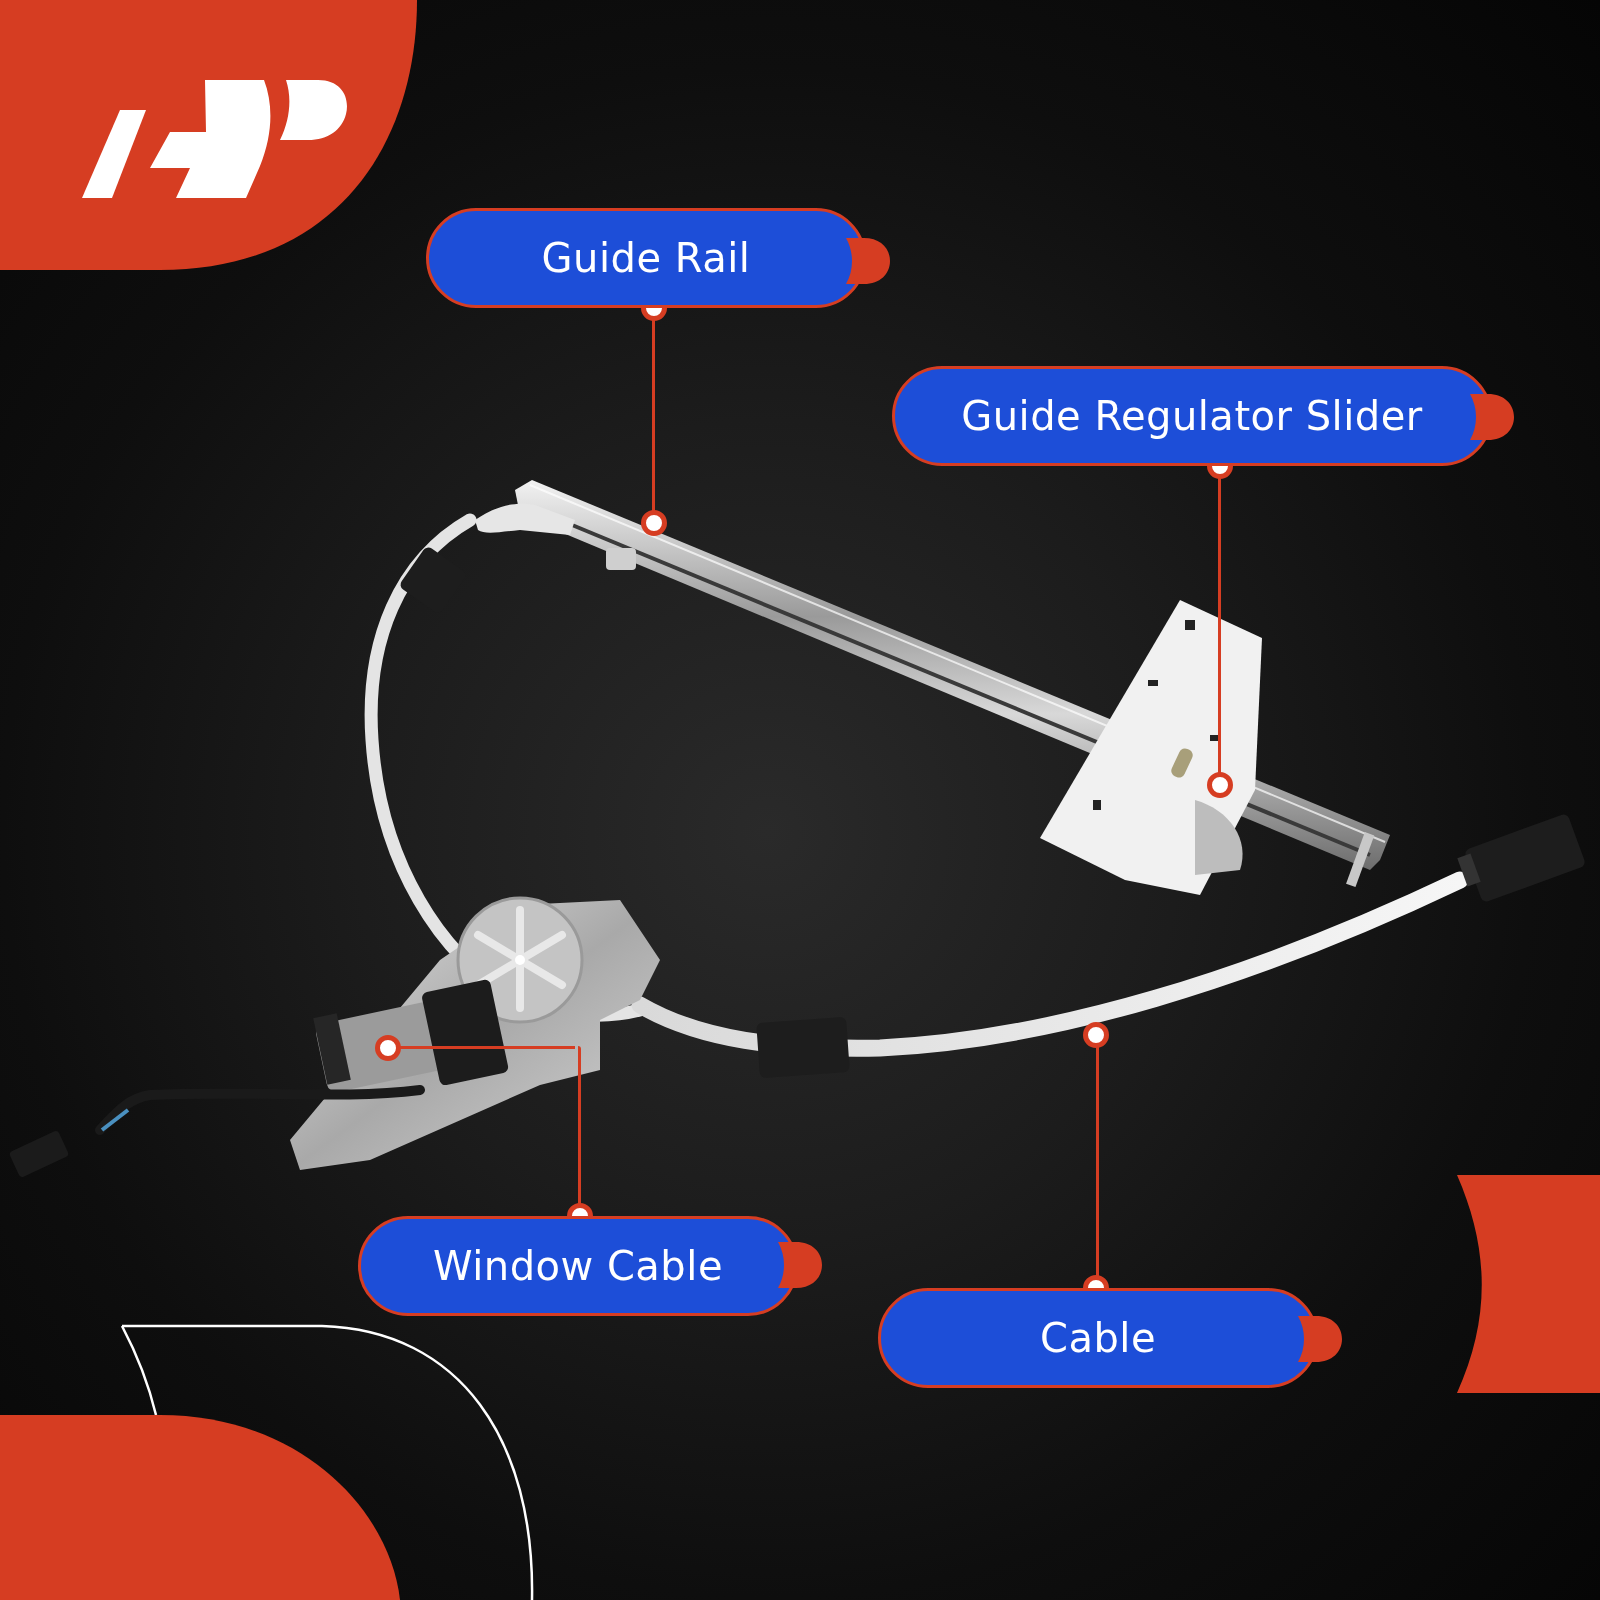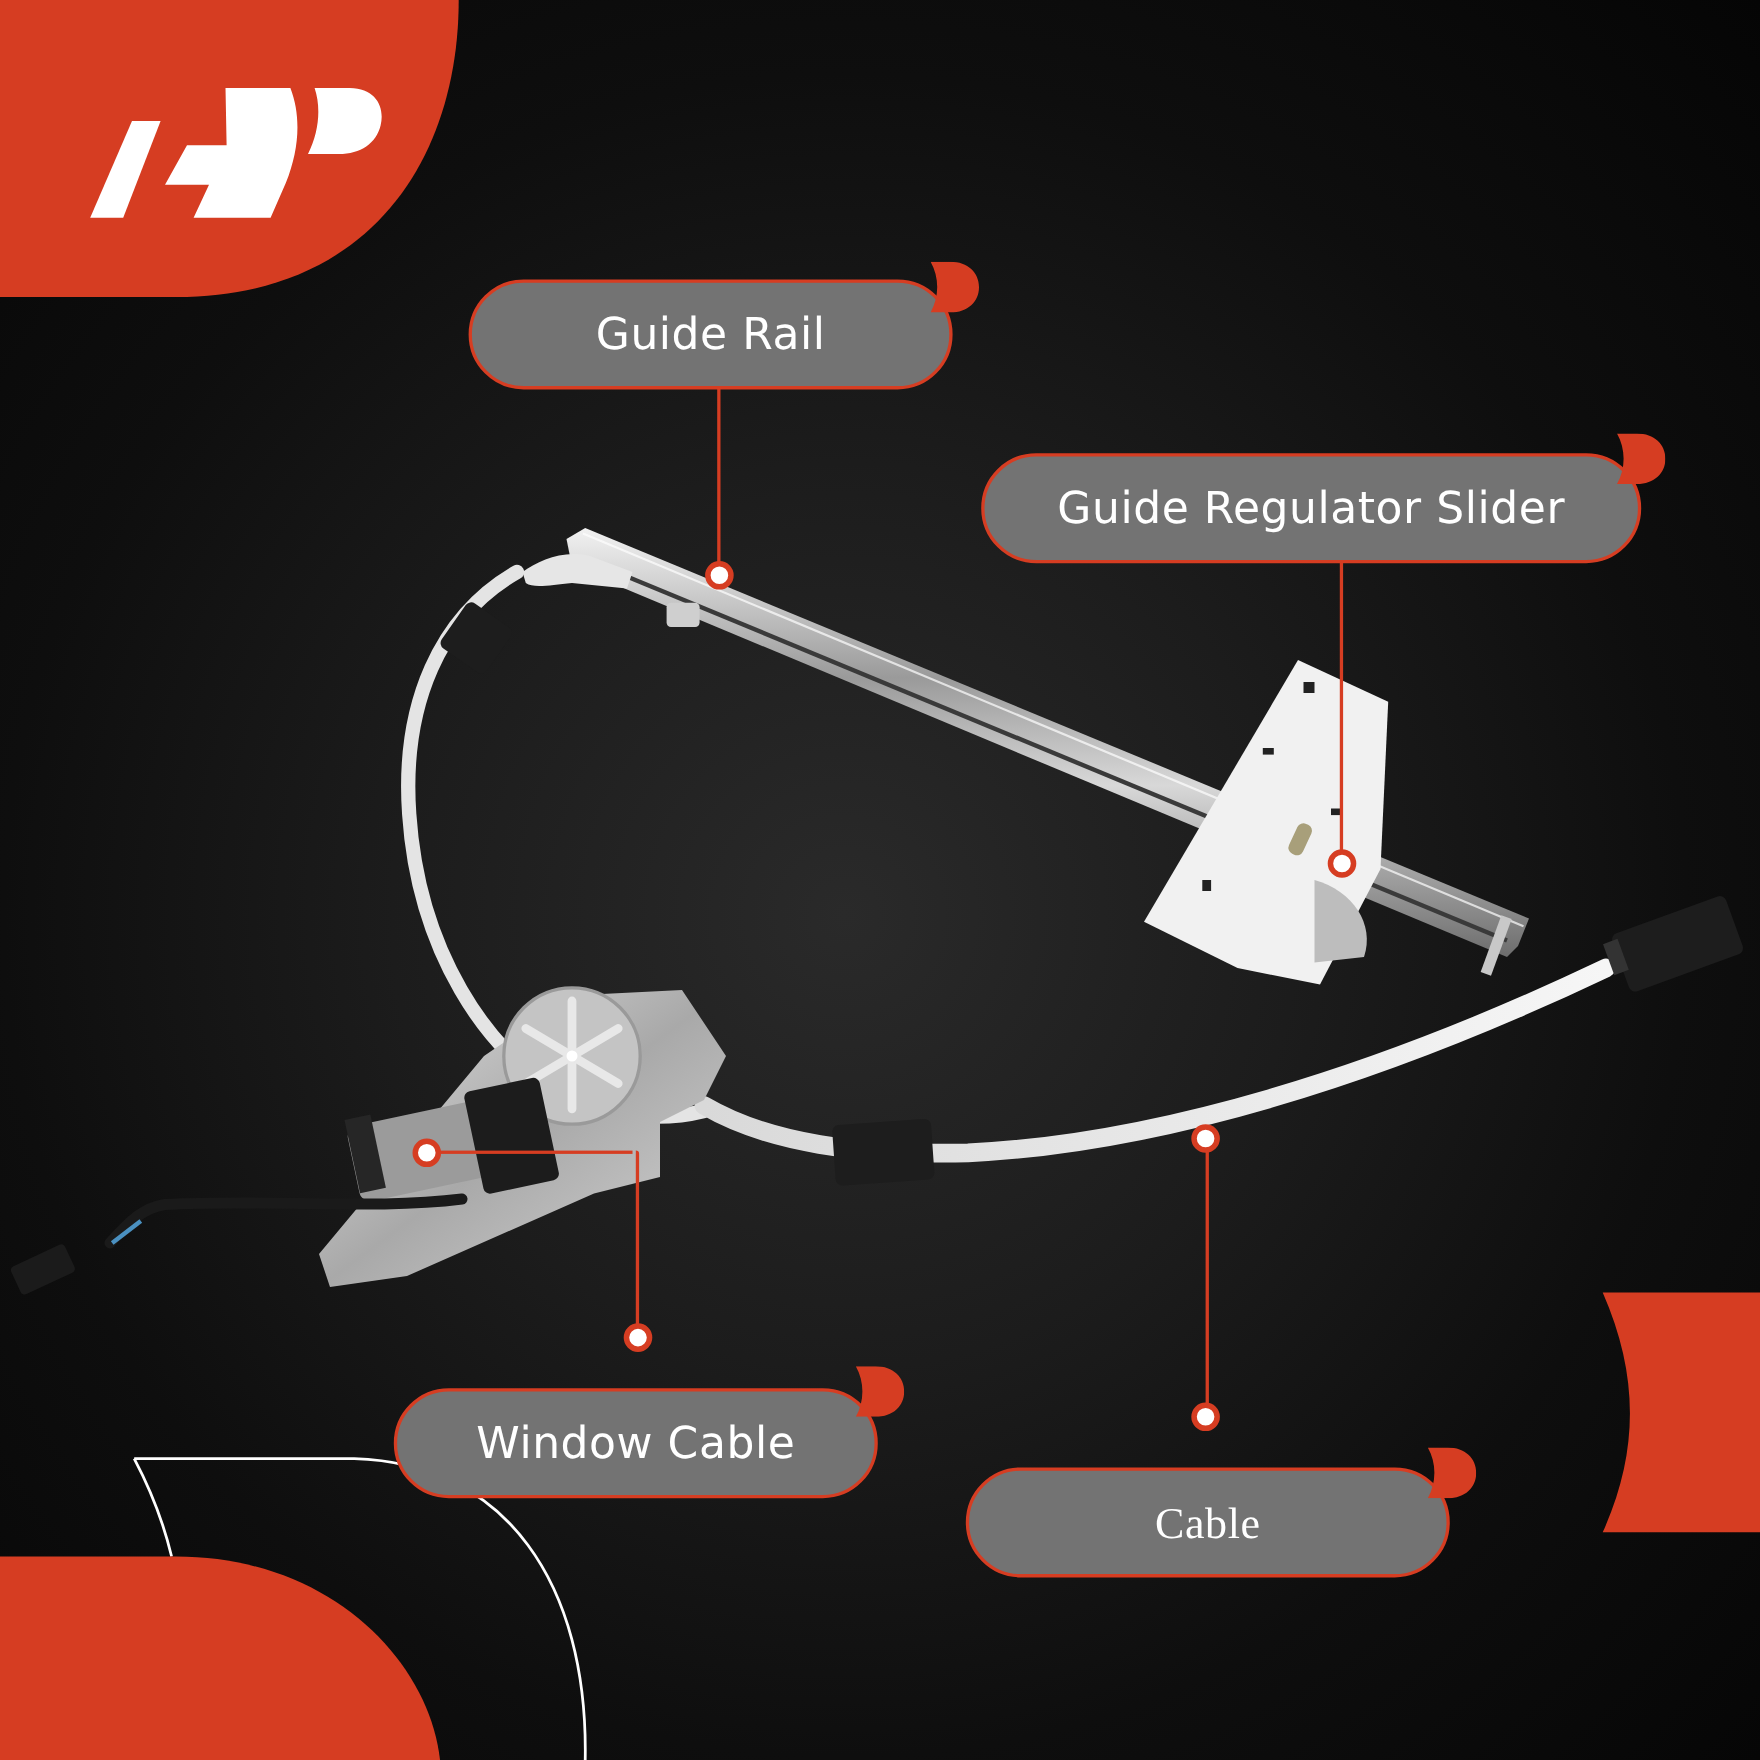--- a/index.html
+++ b/index.html
@@ -5,24 +5,24 @@
     html, body { margin: 0; padding: 0; }
     body {
       width: 1600px; height: 1600px; overflow: hidden; position: relative;
       background: radial-gradient(ellipse at 48% 52%, #2a2a2a 0%, #1c1c1c 35%, #0e0e0e 65%, #050505 100%);
       font-family: "DejaVu Sans", sans-serif;
     }
     .layer { position: absolute; left: 0; top: 0; width: 1600px; height: 1600px; }
     .callout {
       position: absolute; box-sizing: border-box;
       border: 3px solid #d63d22; border-radius: 60px;
-      background: #737373;
+      background: #1d4ed8;
       display: flex; align-items: center; justify-content: center;
       color: #ffffff; font-family: "DejaVu Sans", sans-serif;
-      font-size: 40px; letter-spacing: 0.5px; font-weight: normal; margin-top: 46px;
+      font-size: 40px; letter-spacing: 0.5px; font-weight: normal;
     }
     .callout-cap {
       position: absolute; width: 44px; height: 46px;
     }
     .dot {
       position: absolute; width: 16px; height: 16px; border-radius: 50%;
       background: #ffffff; border: 5px solid #d63d22; box-sizing: content-box;
       transform: translate(-13px, -13px);
     }
     .vline { position: absolute; width: 3px; background: #d63d22; }
@@ -142,18 +142,18 @@
     <path d="M0,0 L18,0 C34,0 44,10 44,23 C44,36 34,46 18,46 L0,46 C8,32 8,14 0,0 Z" fill="#d63d22"></path>
   </svg>
 
 <div class="callout" style="left:358px;top:1216px;width:440px;height:100px;">
   <span>Window Cable</span>
 </div>
 <svg class="callout-cap" style="left:778px;top:1242px" viewBox="0 0 44 46">
     <path d="M0,0 L18,0 C34,0 44,10 44,23 C44,36 34,46 18,46 L0,46 C8,32 8,14 0,0 Z" fill="#d63d22"></path>
   </svg>
 
-<div class="callout" style="left:878px;top:1288px;width:440px;height:100px;font-family:Liberation Serif, serif;">
+<div class="callout" style="left:878px;top:1288px;width:440px;height:100px;">
   <span>Cable</span>
 </div>
 <svg class="callout-cap" style="left:1298px;top:1316px" viewBox="0 0 44 46">
     <path d="M0,0 L18,0 C34,0 44,10 44,23 C44,36 34,46 18,46 L0,46 C8,32 8,14 0,0 Z" fill="#d63d22"></path>
   </svg>
 
 </body></html>

